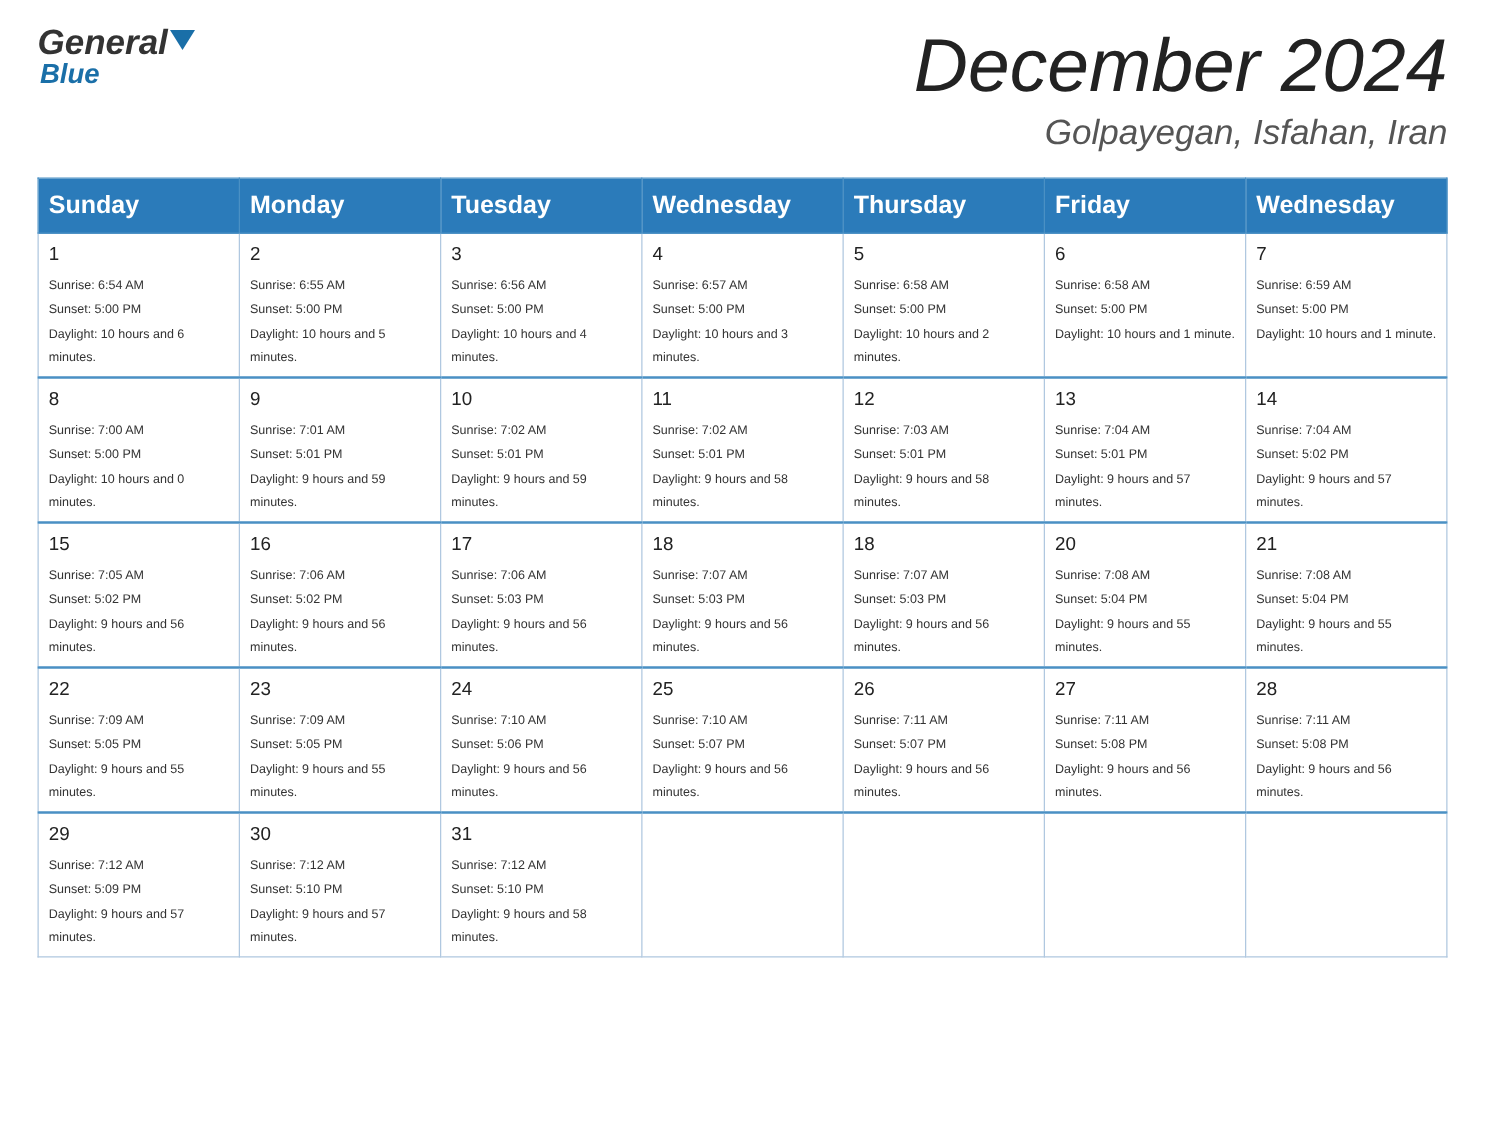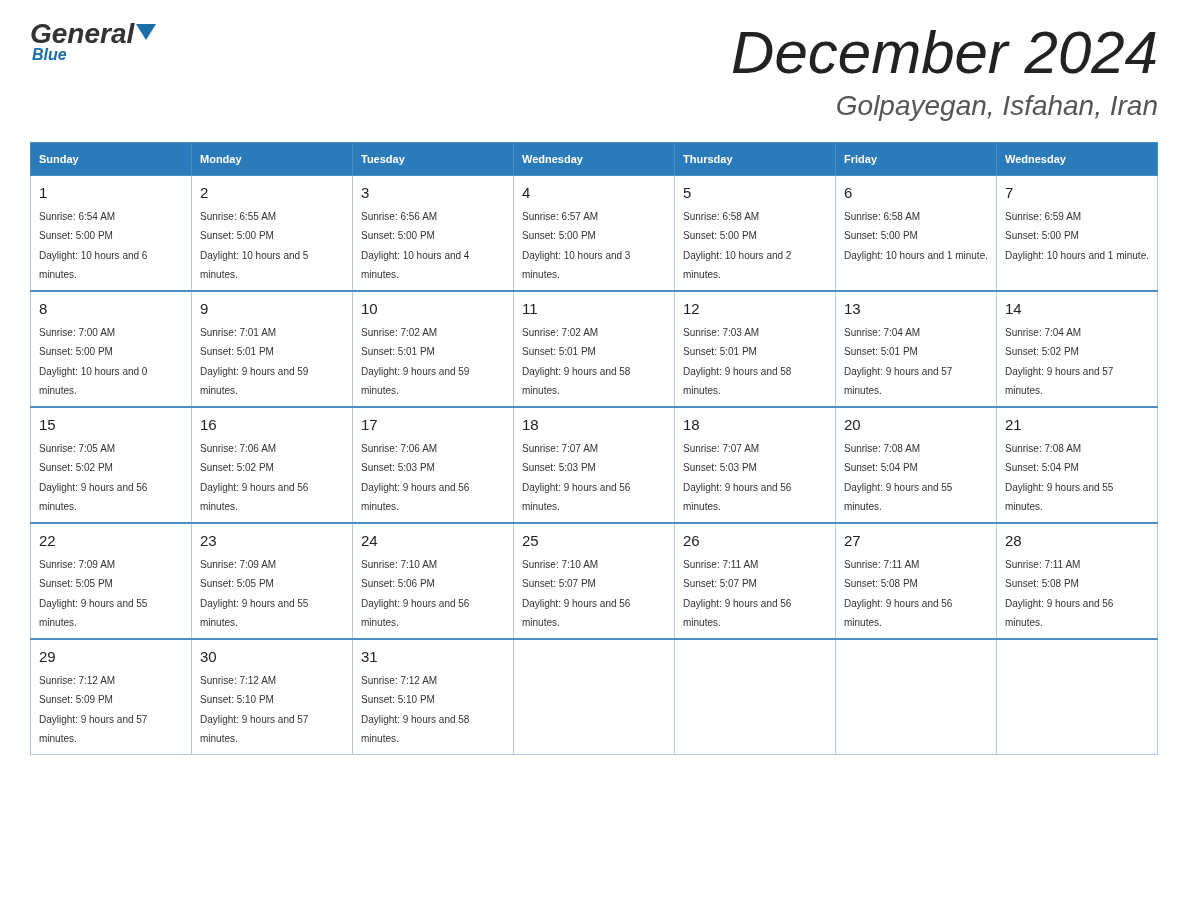--- a/index.html
+++ b/index.html
@@ -38,21 +38,21 @@
       border-left: 10px solid transparent;
       border-right: 10px solid transparent;
       border-top: 16px solid #1a6fa8;
       margin-left: 2px;
       vertical-align: middle;
       position: relative;
       top: -4px;
     }
     .logo-blue {
       color: #1a6fa8;
-      font-size: 16px;
+      font-size: 22px;
       font-weight: bold;
       margin-top: -2px;
       margin-left: 2px;
     }
     .title-section {
       text-align: right;
     }
     .month-title {
       font-size: 60px;
       font-weight: normal;
@@ -65,21 +65,21 @@
       margin-top: 4px;
     }
     .calendar {
       width: 100%;
       border-collapse: collapse;
       border: 1px solid #4a90c4;
     }
     .calendar th {
       background-color: #2b7bba;
       color: #fff;
-      font-size: 11px;
+      font-size: 20px;
       font-weight: bold;
       padding: 10px 8px;
       text-align: left;
       border: 1px solid #4a90c4;
     }
     .calendar td {
       vertical-align: top;
       padding: 6px 8px;
       border: 1px solid #b0c8e0;
       width: 14.28%;

